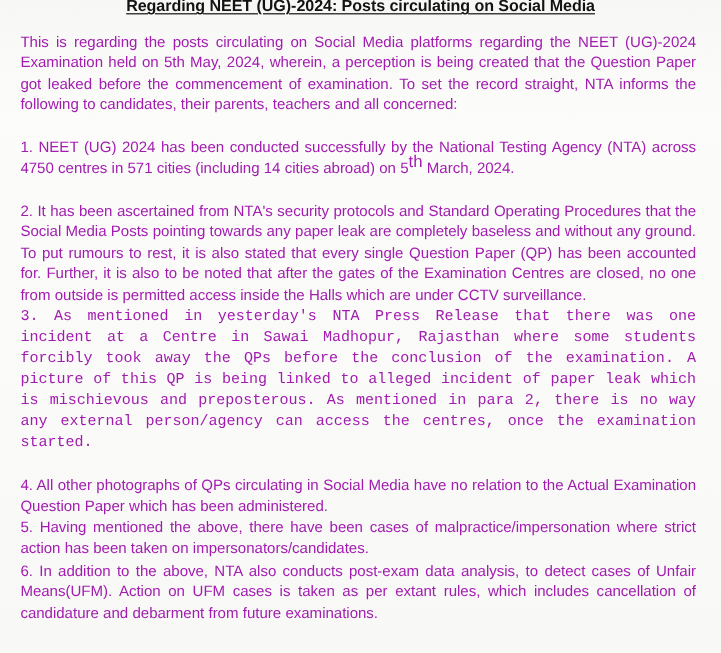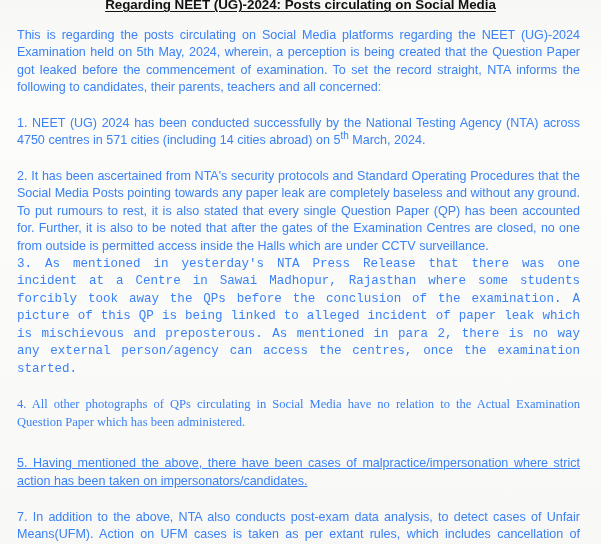--- a/index.html
+++ b/index.html
@@ -59,38 +59,38 @@
     top: 27px;
     width: 563px;
   }
 
   p.para {
     margin: 0 0 17px 0;
     font-size: 12.55px;
     line-height: 17.45px;
     text-align: justify;
     text-justify: inter-word;
-    color: #3b82f6;
+    color: #a21caf;
     letter-spacing: -0.02px;
     word-spacing: 0.1px;
   }
   p.para:last-child {
     margin-bottom: 0;
   }
   p.lead {
     margin-bottom: 18px;
   }
   p.p1 { margin-bottom: 18px; }
   p.p2 { margin-bottom: 1px; }
   p.p3 { margin-bottom: 18px; font-family: Liberation Mono, monospace; }
-  p.p4 { margin-bottom: 24px; font-family: Liberation Serif, serif; }
-  p.p5 { margin-bottom: 19px; text-decoration: underline; }
+  p.p4 { margin-bottom: 0; }
+  p.p5 { margin-bottom: 2px; }
 
   sup.ord {
-    font-size: 10px;
+    font-size: 14px;
     vertical-align: super;
     line-height: 0;
   }
 
   
   .grain {
     position: absolute;
     inset: 0;
     pointer-events: none;
     opacity: 0.55;
@@ -122,18 +122,18 @@
     <p class="para p1"><span>1. NEET (UG) 2024 has been conducted successfully by the National Testing Agency (NTA) across 4750 centres in 571 cities (including 14 cities abroad) on 5</span><sup class="ord">th</sup><span> March, 2024.</span></p>
 
     <p class="para p2">2. It has been ascertained from NTA's security protocols and Standard Operating Procedures that the Social Media Posts pointing towards any paper leak are completely baseless and without any ground. To put rumours to rest, it is also stated that every single Question Paper (QP) has been accounted for. Further, it is also to be noted that after the gates of the Examination Centres are closed, no one from outside is permitted access inside the Halls which are under CCTV surveillance.</p>
 
     <p class="para p3">3. As mentioned in yesterday's NTA Press Release that there was one incident at a Centre in Sawai Madhopur, Rajasthan where some students forcibly took away the QPs before the conclusion of the examination. A picture of this QP is being linked to alleged incident of paper leak which is mischievous and preposterous. As mentioned in para 2, there is no way any external person/agency can access the centres, once the examination started.</p>
 
     <p class="para p4">4. All other photographs of QPs circulating in Social Media have no relation to the Actual Examination Question Paper which has been administered.</p>
 
     <p class="para p5">5. Having mentioned the above, there have been cases of malpractice/impersonation where strict action has been taken on impersonators/candidates.</p>
 
-    <p class="para p6">7.  In addition to the above, NTA also conducts post-exam data analysis, to detect cases of Unfair Means(UFM). Action on UFM cases is taken as per extant rules, which includes cancellation of candidature and debarment from future examinations.</p>
+    <p class="para p6">6.  In addition to the above, NTA also conducts post-exam data analysis, to detect cases of Unfair Means(UFM). Action on UFM cases is taken as per extant rules, which includes cancellation of candidature and debarment from future examinations.</p>
 
   </div>
 </div>
 
 <div class="grain"></div>
 
 </body></html>

